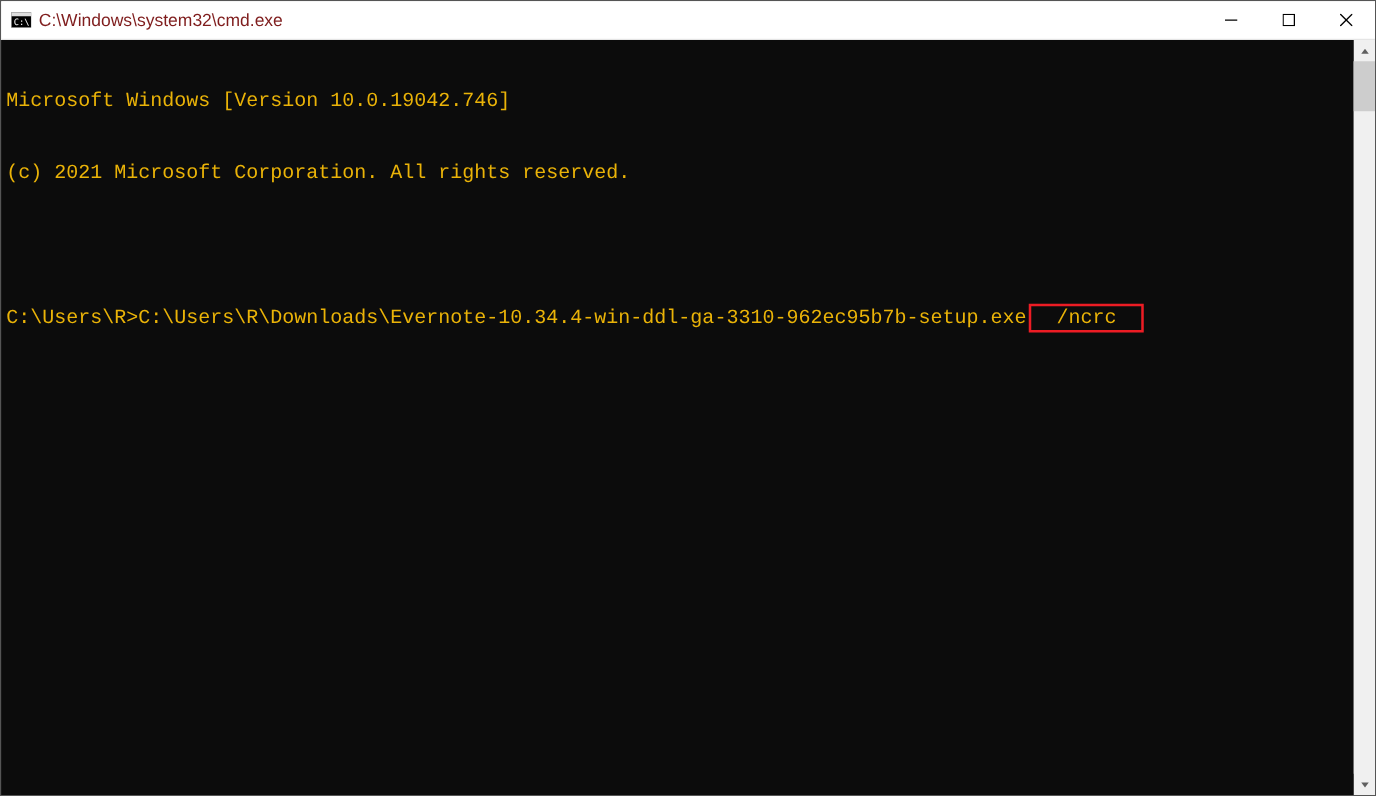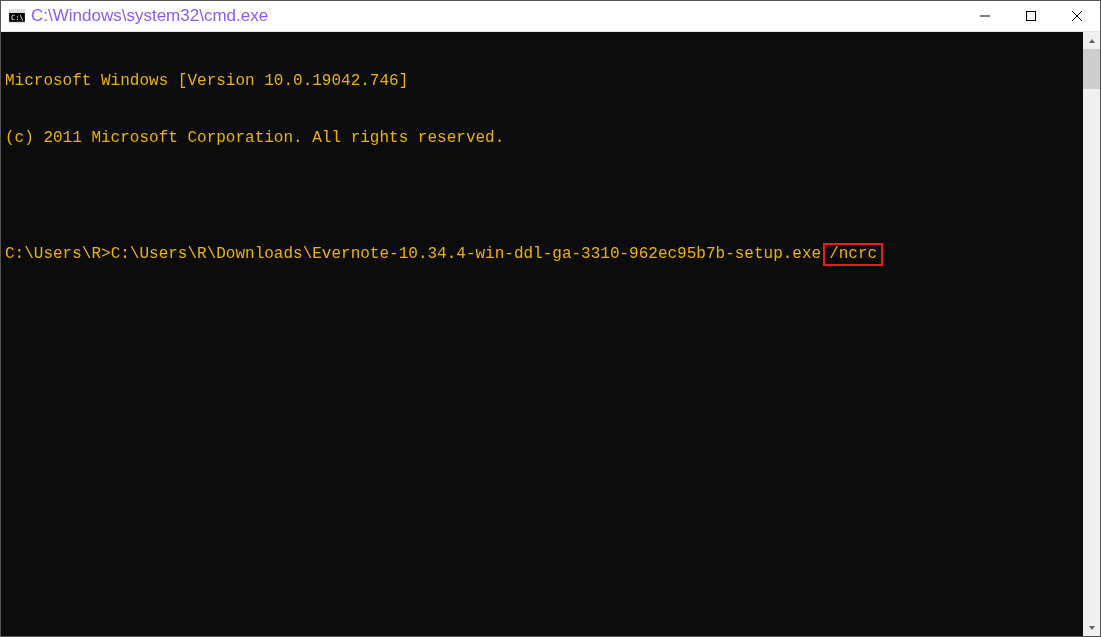--- a/index.html
+++ b/index.html
@@ -37,22 +37,22 @@
       margin-right: 6px;
       display: inline-flex;
       align-items: center;
       justify-content: center;
     }
     .titlebar-icon svg {
       width: 16px;
       height: 16px;
     }
     .titlebar-title {
-      font-size: 17px;
-      color: #8b5cf6;
+      font-size: 14px;
+      color: #7f1d1d;
       flex: 1;
     }
     .window-controls {
       display: flex;
       height: 100%;
     }
     .window-control {
       width: 46px;
       height: 100%;
       display: flex;
@@ -80,21 +80,21 @@
       padding: 2px 0 0 4px;
       white-space: pre;
       overflow: hidden;
     }
     .terminal-line {
       display: block;
     }
     .highlight-box {
       border: 2px solid #ed1c24;
       display: inline-block;
-      padding: 0 4px;
+      padding: 0 20px;
       margin-left: 2px;
     }
     .scrollbar {
       width: 17px;
       background: #f0f0f0;
       display: flex;
       flex-direction: column;
     }
     .scroll-arrow {
       height: 17px;
@@ -150,21 +150,21 @@
           <line x1="0" y1="0" x2="10" y2="10" stroke="#000" stroke-width="1"></line>
           <line x1="10" y1="0" x2="0" y2="10" stroke="#000" stroke-width="1"></line>
         </svg>
       </div>
     </div>
   </div>
 
   <div class="content-area">
     <div class="terminal">
       <span class="terminal-line">Microsoft Windows [Version 10.0.19042.746]</span>
-      <span class="terminal-line">(c) 2011 Microsoft Corporation. All rights reserved.</span>
+      <span class="terminal-line">(c) 2021 Microsoft Corporation. All rights reserved.</span>
       <span class="terminal-line"> </span>
       <span class="terminal-line"><span>C:\Users\R&gt;</span><span>C:\Users\R\Downloads\Evernote-10.34.4-win-ddl-ga-3310-962ec95b7b-setup.exe</span><span class="highlight-box">/ncrc</span></span>
     </div>
 
     <div class="scrollbar">
       <div class="scroll-arrow">
         <svg viewBox="0 0 8 8">
             <polygon points="4,2 7,6 1,6" fill="#606060"></polygon>
           </svg>
       </div>

